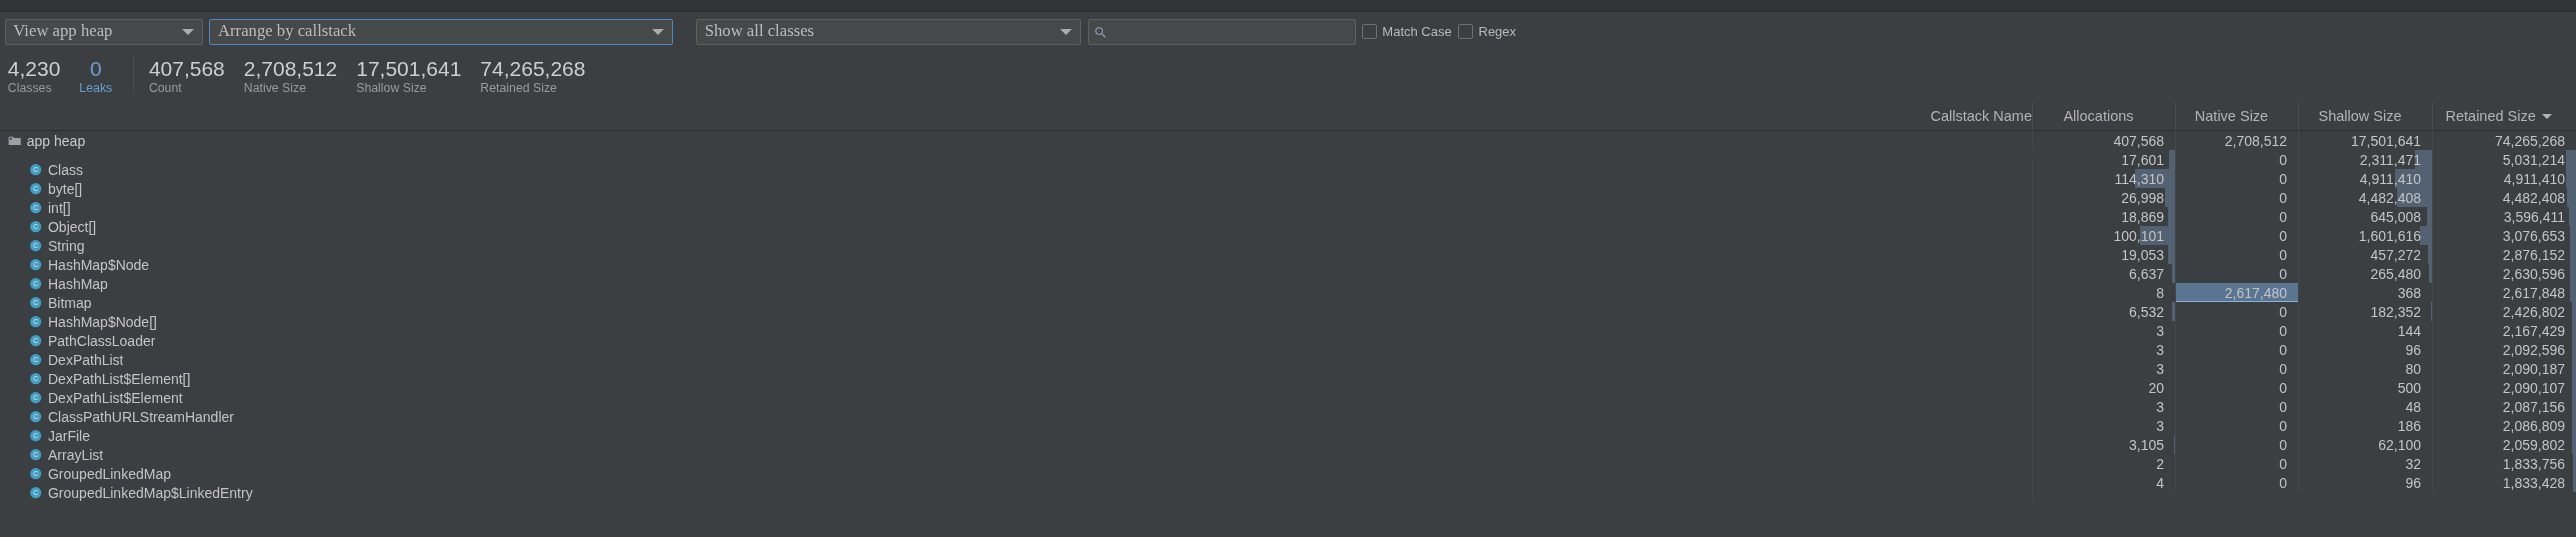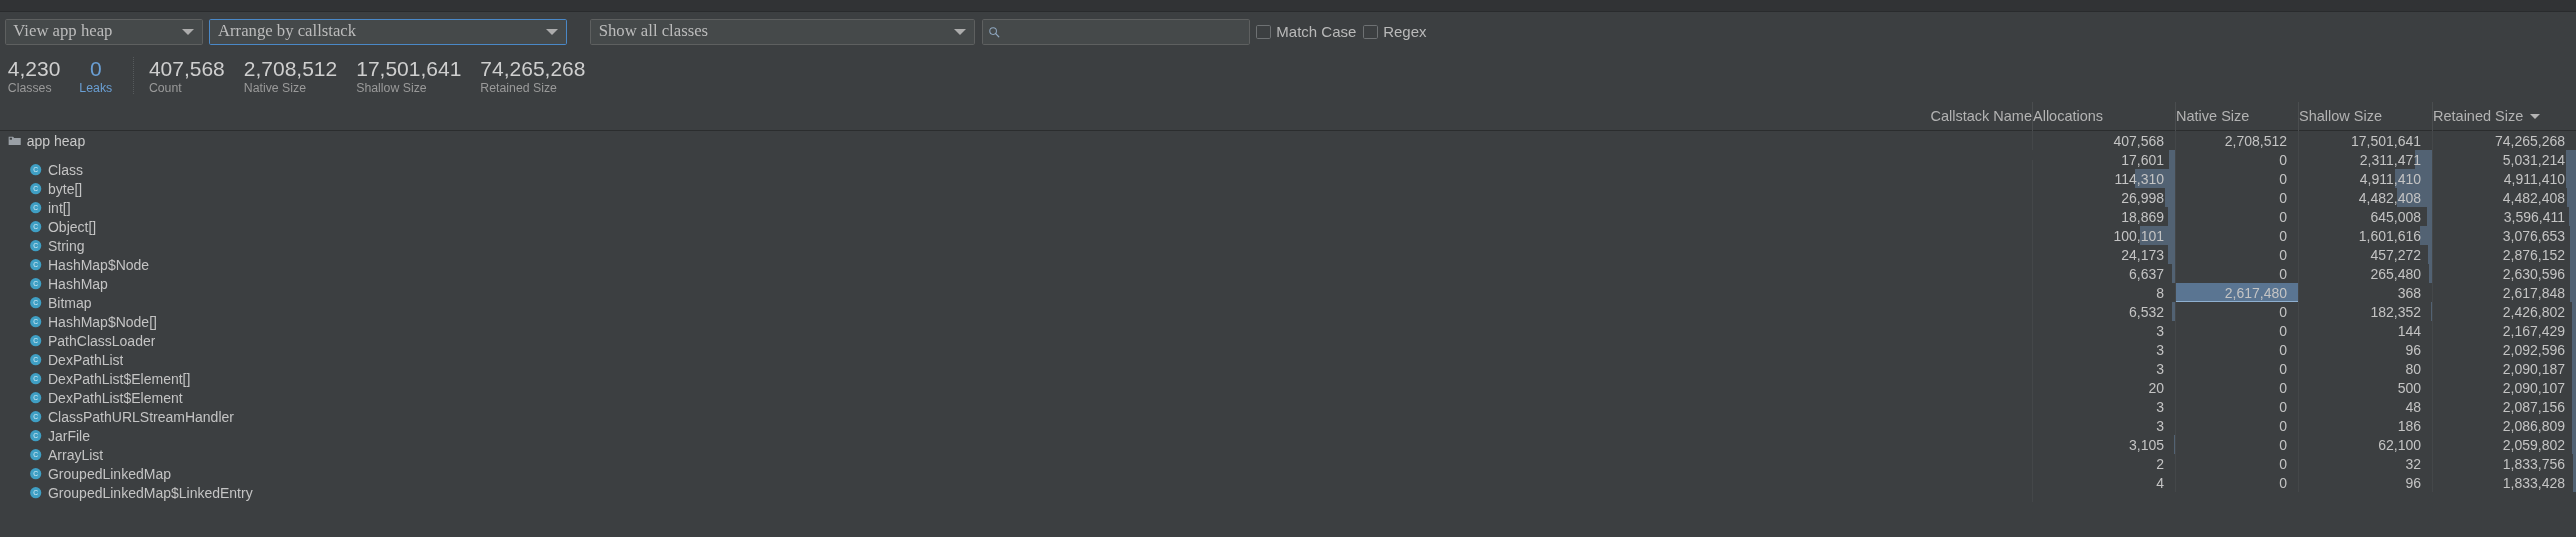--- a/index.html
+++ b/index.html
@@ -57,21 +57,21 @@
   }
   .combo .combo-label { flex: 1 1 auto; padding-right: 16.7px; font-family: Liberation Serif, serif; }
   .combo .caret {
     width: 0; height: 0;
     border-left: 6.1px solid transparent;
     border-right: 6.1px solid transparent;
     border-top: 6.1px solid #acacac;
     flex: 0 0 auto;
   }
   .combo-view-heap { width: 198px; }
-  .combo-arrange  { width: 358px; justify-content: flex-end; }
+  .combo-arrange  { width: 464px; justify-content: flex-end; }
   .combo-classes  { width: 385px; margin-left: 16px; }
 
   
   .search-box {
     width: 268px;
     height: 26px;
     background: #45494a;
     border: 0.6px solid #5e6060;
     border-radius: 1.7px;
     display: flex;
@@ -88,23 +88,22 @@
     font-size: 15.6px;
     color: #7a7d7e;
     flex: 1 1 auto;
     white-space: nowrap;
     overflow: hidden;
   }
 
   
   .check-wrap {
     display: flex;
-    align-items: center;
     gap: 5.6px;
-    font-size: 15px;
+    font-size: 13px;
     color: #b9b9b9;
     white-space: nowrap;
     user-select: none;
   }
   .check-box-sq {
     width: 14.5px; height: 14.5px;
     border: 1.1px solid #6e7173;
     border-radius: 1.7px;
     background: #3c3f41;
     flex: 0 0 auto;
@@ -173,21 +172,21 @@
     overflow: hidden;
   }
   .th.name {
     flex: 1 1 auto;
     padding-left: 7.8px;
     justify-content: flex-end;
     border-right: 0.6px solid #4a4d4f;
   }
   .th.num {
     flex: 0 0 auto;
-    justify-content: flex-start;
+    justify-content: center;
     padding-right: 11px;
     border-right: 0.6px solid #4a4d4f;
   }
   .th.num:last-child { border-right: none; }
   .col-alloc   { width: 143px; }
   .col-native  { width: 123px; }
   .col-shallow { width: 134px; }
   .col-retain  { width: 143px; }
   .sort-caret {
     display: inline-block;
@@ -499,21 +498,21 @@
         <div class="row">
           <div class="cell-name indent-1">
             <svg class="class-icon" viewBox="0 0 24 24" style="font-size:25px">
               <circle cx="12" cy="12" r="10" fill="#3f9fc4"></circle>
               <text x="12" y="16.5" font-size="12" text-anchor="middle" fill="#d8eef7" font-family="Liberation Sans, sans-serif">C</text>
             </svg>
             <span class="row-label">HashMap$Node</span>
           </div>
           <div class="cell-num col-alloc">
             <span class="bar" style="width:5%"></span>
-            <span class="val">24,173</span>
+            <span class="val">19,053</span>
           </div>
           <div class="cell-num col-native">
             <span class="val">0</span>
           </div>
           <div class="cell-num col-shallow">
             <span class="bar" style="width:3%"></span>
             <span class="val">457,272</span>
           </div>
           <div class="cell-num col-retain">
             <span class="bar" style="width:4%"></span>

